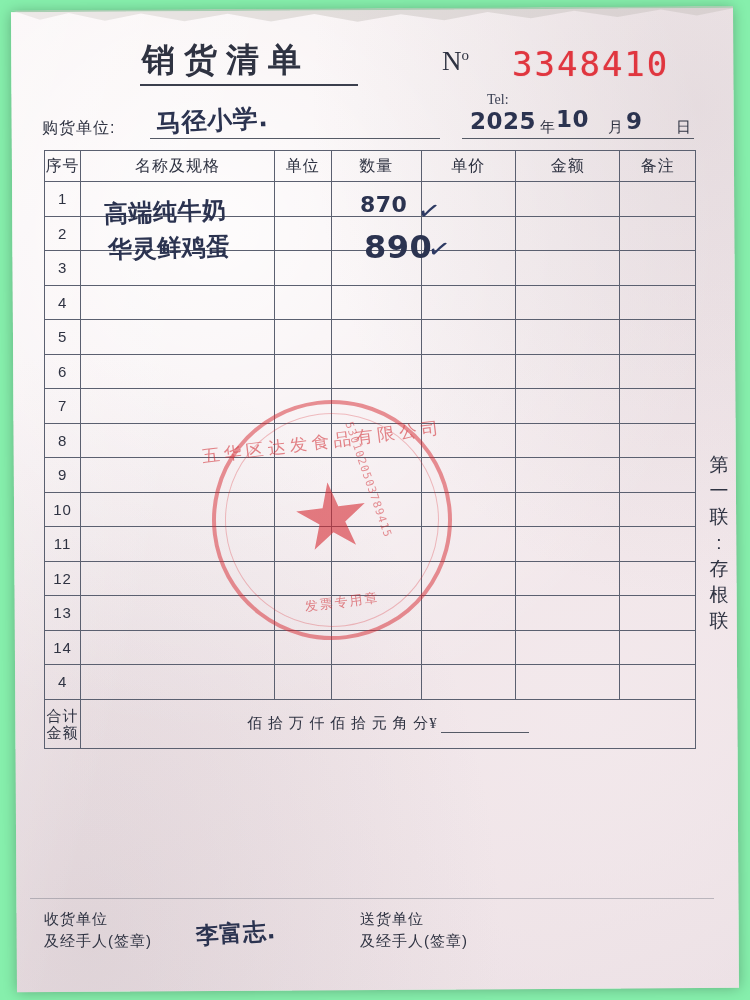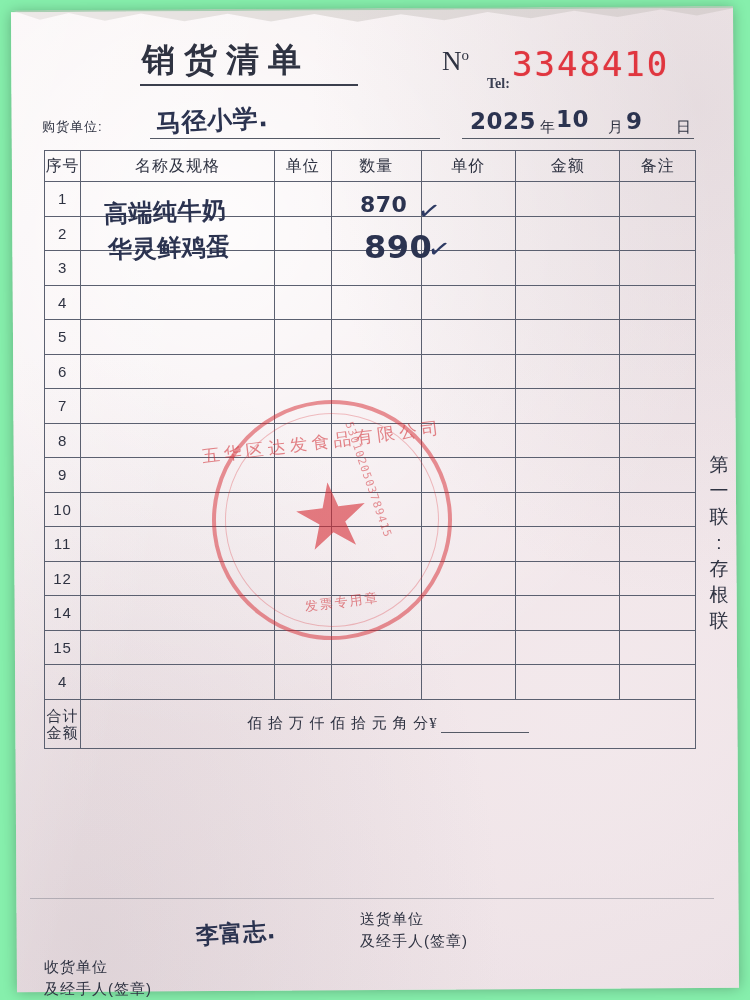--- a/index.html
+++ b/index.html
@@ -84,30 +84,29 @@
     position: absolute;
     left: 512px; top: 44px;
     font-family: "DejaVu Sans Mono", monospace;
     font-size: 34px;
     letter-spacing: 2px;
     color: #e0363f;
     text-shadow: 0 0 1px rgba(224,54,63,.6);
   }
   .tel {
     position: absolute;
-    left: 487px; top: 76px;
+    left: 487px; top: 92px;
     font-family: "Liberation Serif", serif;
     font-size: 14px;
     color: #3a3f52;
-    font-weight: bold;
   }
   .buyer-label {
     position: absolute;
     left: 42px; top: 118px;
-    font-size: 13px;
+    font-size: 16px;
     color: #2f3342;
     letter-spacing: 1px;
   }
   .buyer-line {
     position: absolute;
     left: 150px; top: 138px;
     width: 290px; height: 1px;
     background: #555a66;
   }
   .buyer-value {
@@ -244,21 +243,21 @@
     line-height: 26px;
     color: #2f3342;
     text-align: center;
     letter-spacing: 2px;
   }
   .vertical-note span{ display:block; }
 
   
   .footer { position:absolute; left:44px; top: 908px; width: 652px; }
   .foot-col { position:absolute; font-size: 15px; color:#2f3342; line-height: 22px; letter-spacing:1px;}
-  .foot-left { left: 0; top: 0; margin-top: 48px; }
+  .foot-left { left: 0; top: 0; }
   .foot-right { left: 316px; top: 0; }
   .sign-value {
     left: 196px; top: 918px;
     font-size: 23px;
     transform: rotate(-4deg);
   }
   .foot-rule {
     position:absolute; left: 30px; top: 898px; width: 684px; height: 1px;
     background: rgba(90,95,110,.35);
   }
@@ -405,30 +404,30 @@
         <tr>
           <td class="c-no">12</td>
           <td class="c-name"></td>
           <td class="c-unit"></td>
           <td class="c-qty"></td>
           <td class="c-price"></td>
           <td class="c-amt"></td>
           <td class="c-note"></td>
         </tr>
         <tr>
+          <td class="c-no">13</td>
+          <td class="c-name"></td>
+          <td class="c-unit"></td>
+          <td class="c-qty"></td>
+          <td class="c-price"></td>
+          <td class="c-amt"></td>
+          <td class="c-note"></td>
+        </tr>
+        <tr>
           <td class="c-no">14</td>
-          <td class="c-name"></td>
-          <td class="c-unit"></td>
-          <td class="c-qty"></td>
-          <td class="c-price"></td>
-          <td class="c-amt"></td>
-          <td class="c-note"></td>
-        </tr>
-        <tr>
-          <td class="c-no">15</td>
           <td class="c-name"></td>
           <td class="c-unit"></td>
           <td class="c-qty"></td>
           <td class="c-price"></td>
           <td class="c-amt"></td>
           <td class="c-note"></td>
         </tr>
         <tr>
           <td class="c-no">4</td>
           <td class="c-name"></td>

